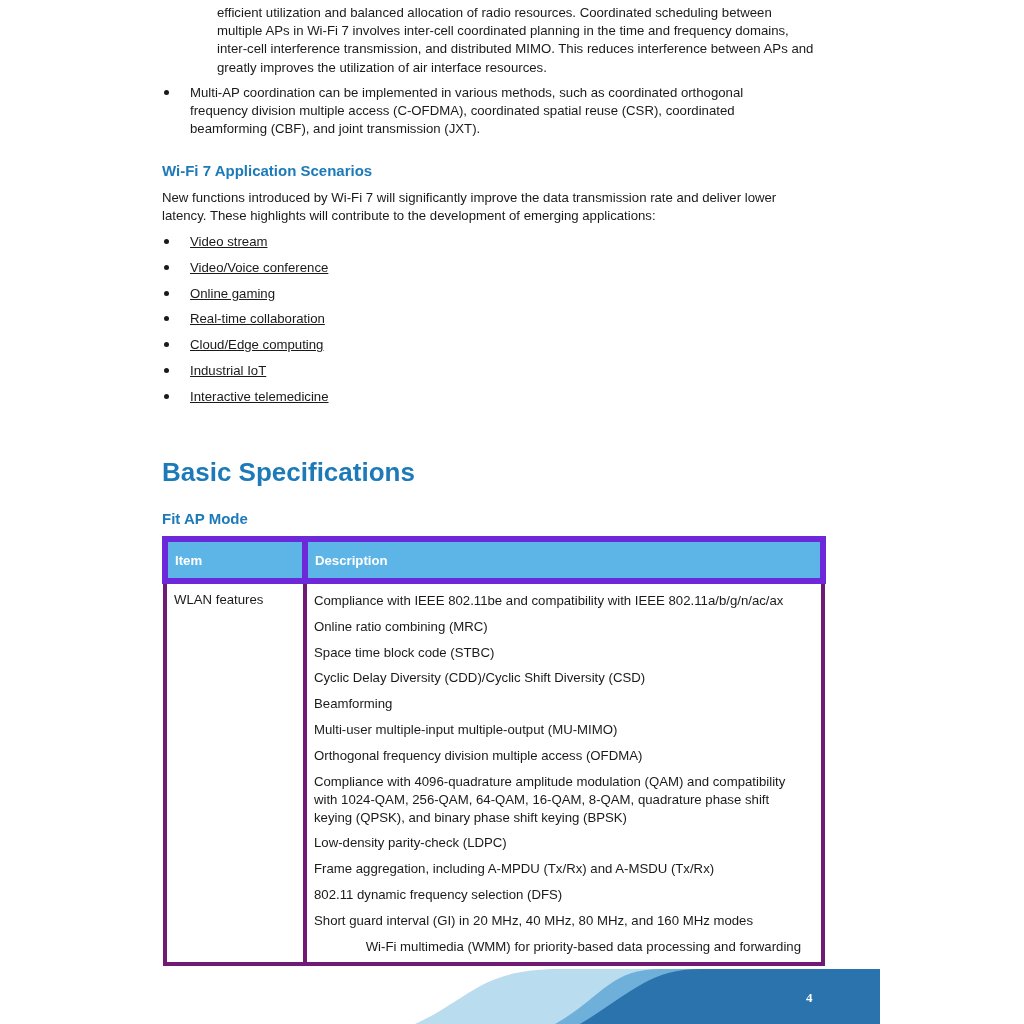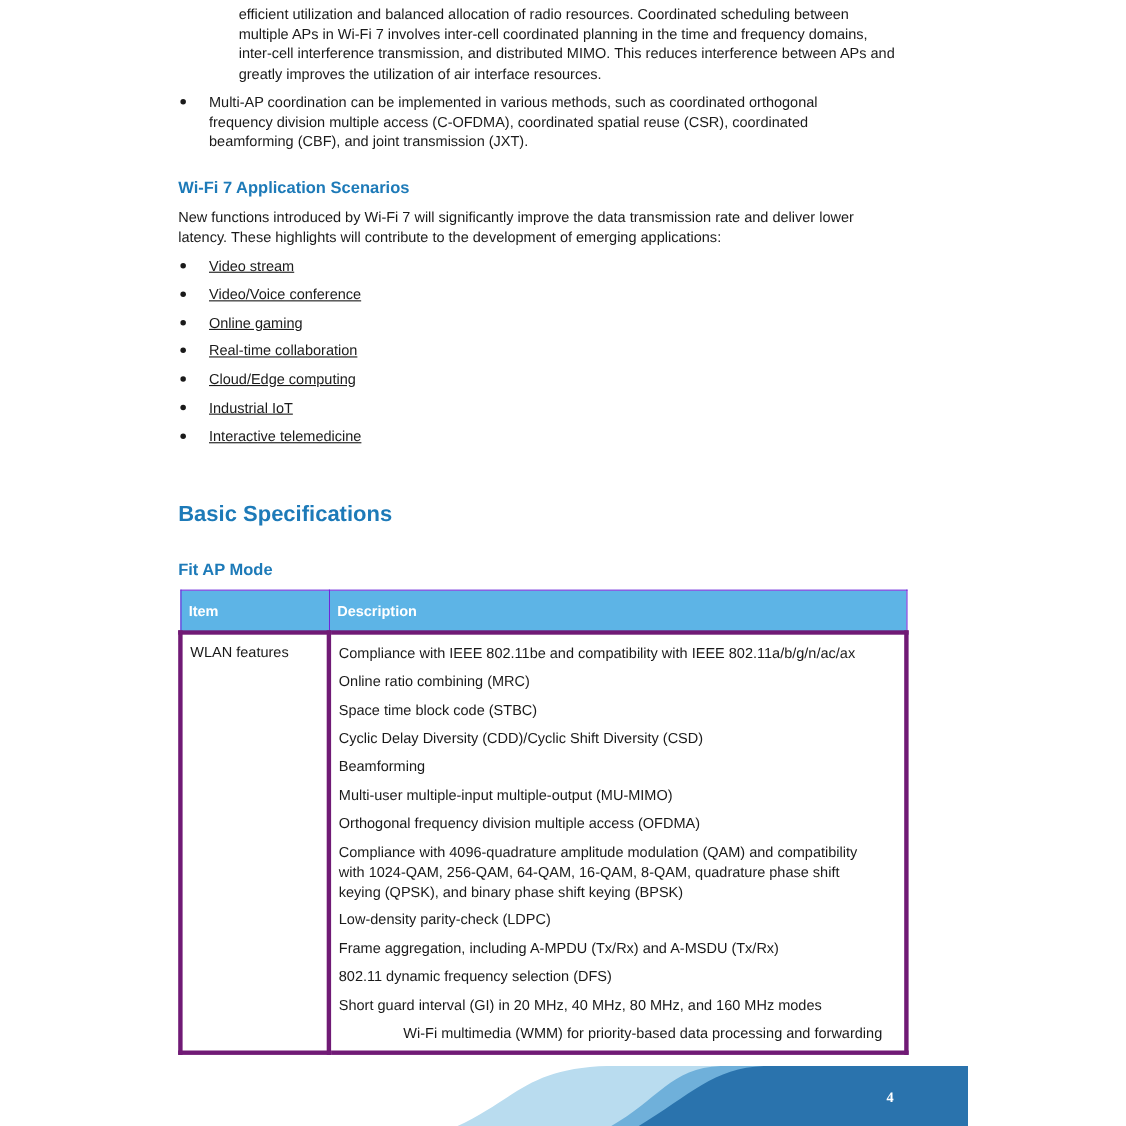--- a/index.html
+++ b/index.html
@@ -4,27 +4,27 @@
   <style>
     html, body { margin: 0; padding: 0; background: #ffffff; }
     body { width: 1024px; height: 1024px; position: relative; overflow: hidden;
       font-family: "Liberation Sans", sans-serif; color: #1a1a1a; }
     .para { font-size: 13.2px; line-height: 18.2px; margin: 0; }
     .cont { position: absolute; left: 190px; top: 4px; width: 640px; margin-left: 27px; }
     .bullet { position: relative; padding-left: 28px; }
     .bullet::before { content: ""; position: absolute; left: 2px; top: 6px; width: 5px; height: 5px;
       border-radius: 50%; background: #1a1a1a; }
     .h3 { position: absolute; left: 162px; font-size: 15px; font-weight: bold; color: #1d7ab8; margin: 0; }
-    .h2 { position: absolute; left: 162px; font-size: 20px; font-weight: bold; color: #1d7ab8; margin: 0; }
+    .h2 { position: absolute; left: 162px; font-size: 26px; font-weight: bold; color: #1d7ab8; margin: 0; }
     .list { position: absolute; left: 162px; width: 664px; margin: 0; padding: 0; list-style: none; text-decoration: underline; }
     .list li { font-size: 13.2px; height: 25.8px; line-height: 18px; }
     table { position: absolute; left: 162px; top: 536px; width: 664px; border-collapse: collapse;
       font-size: 13.2px; }
     th { background: #5db4e6; color: #ffffff; text-align: left; font-weight: bold; height: 36px;
-      padding: 0 7px; border: 1px solid #6d28d9; }
+      padding: 0 7px; border: 6px solid #6d28d9; }
     td { vertical-align: top; padding: 8px 20px 6px 7px; border: 4px solid #701a75; }
     td.desc div { line-height: 18px; margin-bottom: 7.8px; }
     td.desc div:last-child { margin-bottom: 0; text-align: right; }
     .footer { position: absolute; left: 0; top: 969px; width: 1024px; height: 55px; }
     .pageno { position: absolute; left: 806px; top: 990px; color: #ffffff; font-size: 13px;
       font-family: "Liberation Serif", serif; font-weight: bold; }
   </style>
 </head>
 <body>
 

